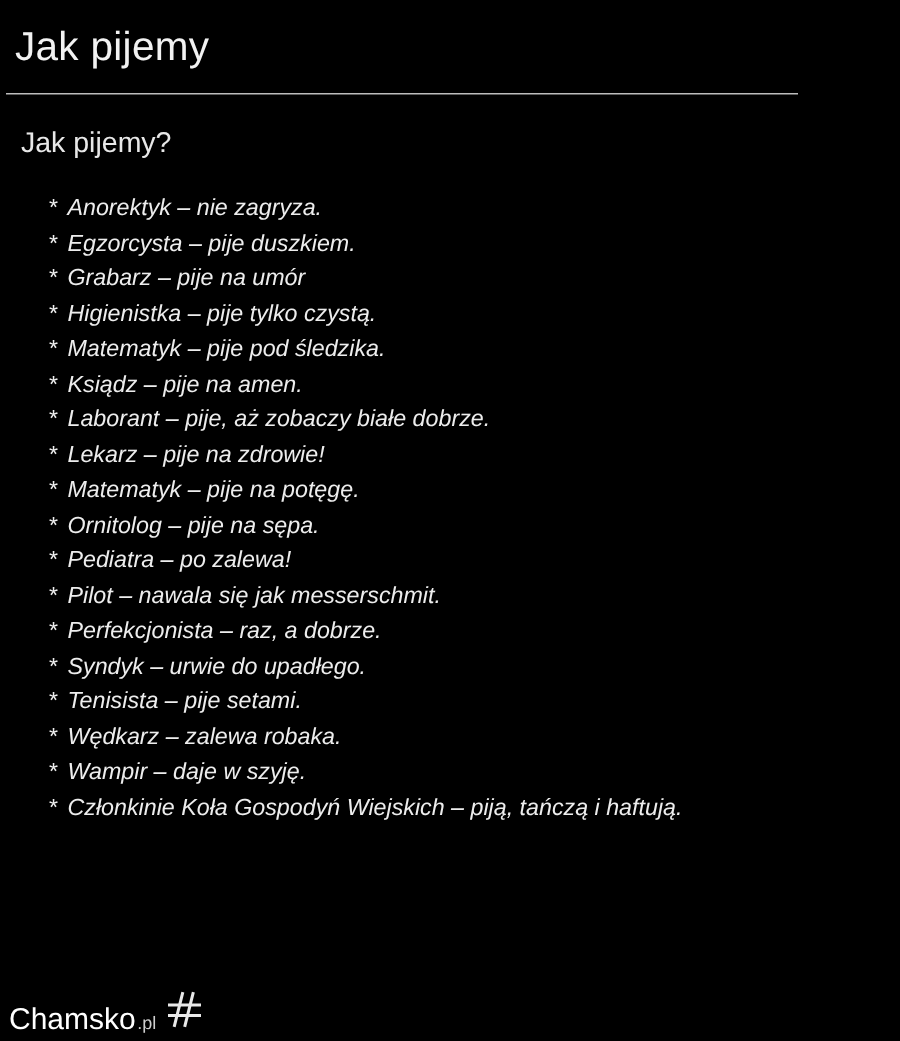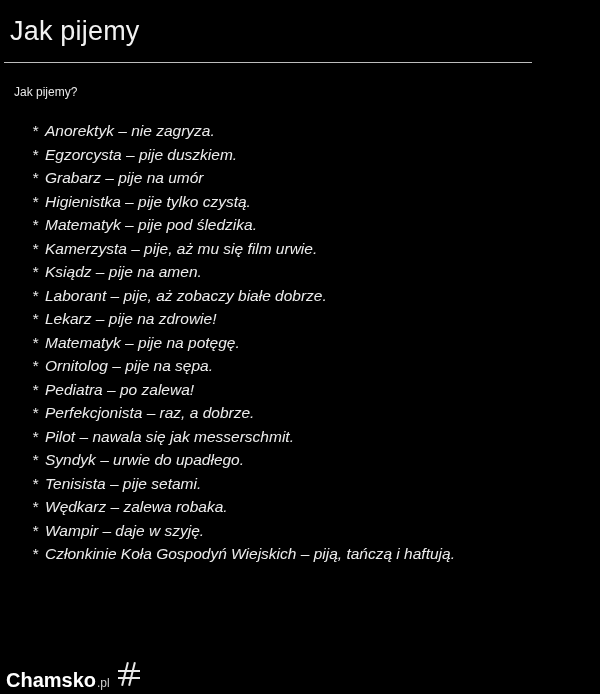--- a/index.html
+++ b/index.html
@@ -37,21 +37,21 @@
   .divider {
     height: 1px;
     background: #bdbdbd;
     margin: 0 4px;
   }
   .content {
     padding: 22px 14px 0 14px;
     box-sizing: border-box;
   }
   .subtitle {
-    font-size: 12px;
+    font-size: 19px;
     color: #e8e8e8;
     margin-bottom: 20px;
   }
   .list {
     list-style: none;
     margin: 0;
     padding: 0 0 0 18px;
     font-style: italic;
   }
   .list li {
@@ -75,21 +75,21 @@
     display: flex;
     align-items: center;
   }
   .logo {
     display: flex;
     align-items: baseline;
     padding-left: 6px;
   }
   .logo-main {
     font-size: 20px;
-    font-weight: bold;
+    font-weight: normal;
     color: #ffffff;
     font-family: "Liberation Sans", sans-serif;
   }
   .logo-suffix {
     font-size: 12px;
     color: #cfcfcf;
     margin-left: 1px;
   }
   .logo-mark {
     margin-left: 6px;
@@ -118,29 +118,28 @@
   <div class="divider"></div>
 
   <div class="content">
     <div class="subtitle">Jak pijemy?</div>
     <ul class="list">
       <li><span class="bullet">*</span><span>Anorektyk – nie zagryza.</span></li>
       <li><span class="bullet">*</span><span>Egzorcysta – pije duszkiem.</span></li>
       <li><span class="bullet">*</span><span>Grabarz – pije na umór</span></li>
       <li><span class="bullet">*</span><span>Higienistka – pije tylko czystą.</span></li>
       <li><span class="bullet">*</span><span>Matematyk – pije pod śledzika.</span></li>
-      <li><span class="bullet">*</span><span>Kamerzysta – pije, aż mu się film urwie.</span></li>
       <li><span class="bullet">*</span><span>Ksiądz – pije na amen.</span></li>
       <li><span class="bullet">*</span><span>Laborant – pije, aż zobaczy białe dobrze.</span></li>
       <li><span class="bullet">*</span><span>Lekarz – pije na zdrowie!</span></li>
       <li><span class="bullet">*</span><span>Matematyk – pije na potęgę.</span></li>
       <li><span class="bullet">*</span><span>Ornitolog – pije na sępa.</span></li>
       <li><span class="bullet">*</span><span>Pediatra – po zalewa!</span></li>
+      <li><span class="bullet">*</span><span>Pilot – nawala się jak messerschmit.</span></li>
       <li><span class="bullet">*</span><span>Perfekcjonista – raz, a dobrze.</span></li>
-      <li><span class="bullet">*</span><span>Pilot – nawala się jak messerschmit.</span></li>
       <li><span class="bullet">*</span><span>Syndyk – urwie do upadłego.</span></li>
       <li><span class="bullet">*</span><span>Tenisista – pije setami.</span></li>
       <li><span class="bullet">*</span><span>Wędkarz – zalewa robaka.</span></li>
       <li><span class="bullet">*</span><span>Wampir – daje w szyję.</span></li>
       <li><span class="bullet">*</span><span>Członkinie Koła Gospodyń Wiejskich – piją, tańczą i haftują.</span></li>
     </ul>
   </div>
 
   <div class="footer">
     <div class="logo">

